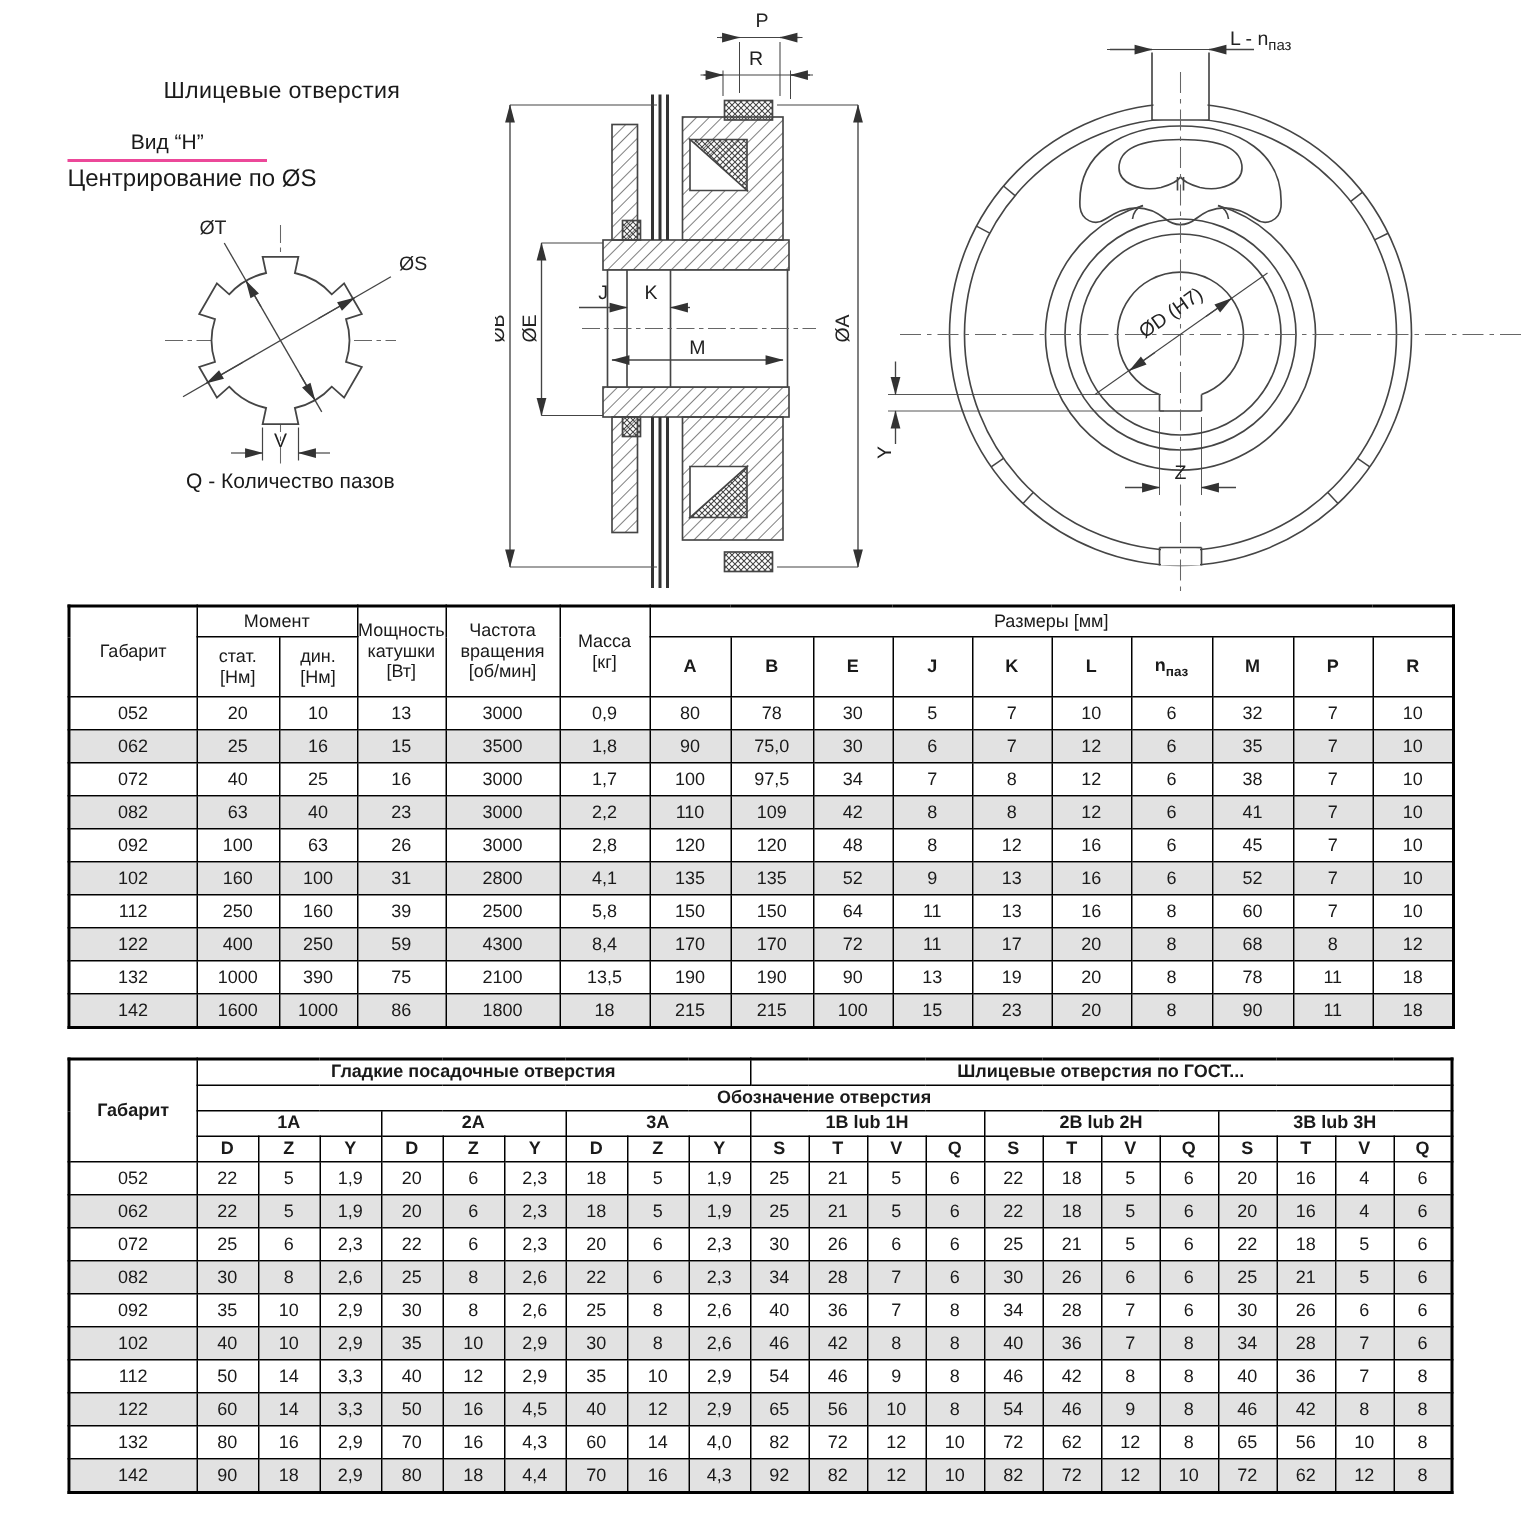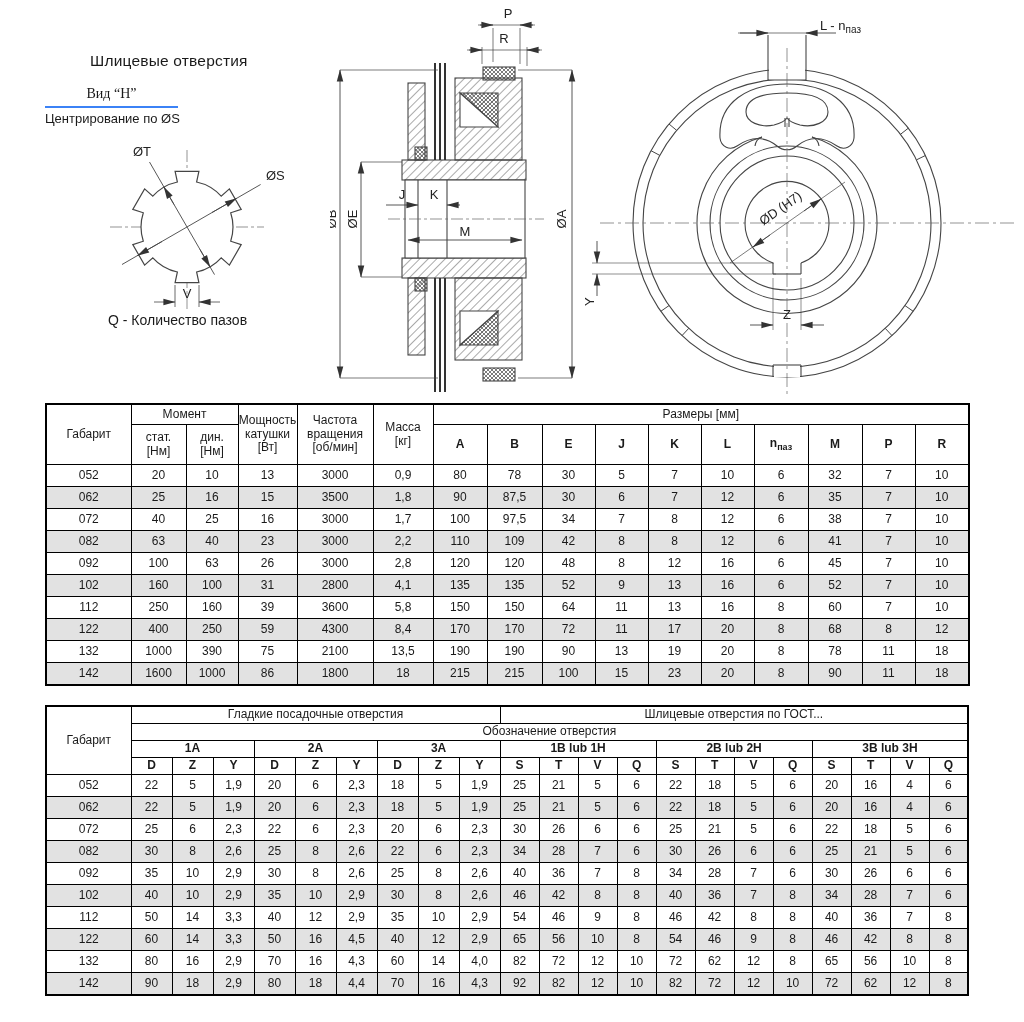--- a/index.html
+++ b/index.html
@@ -1,39 +1,39 @@
 <!DOCTYPE html>
 <html><head>
 <meta charset="utf-8">
 <style>
   html,body{margin:0;padding:0;background:#fff;}
   body{width:1024px;height:1022px;position:relative;font-family:"Liberation Sans",sans-serif;color:#1a1a1a;}
   .abs{position:absolute;}
   
-  .tl-title{left:90px;top:52px;font-size:15.5px;letter-spacing:.2px;}
+  .tl-title{left:109px;top:52px;font-size:15.5px;letter-spacing:.2px;}
   .views{left:45px;top:86px;display:flex;gap:12px;}
   .viewcol{width:133px;text-align:center;}
-  .viewcol .vname{font-size:14px;padding-bottom:4px;border-bottom:2px solid #3b82f6;font-family:Liberation Serif, serif;}
-  .viewcol .vsub{font-size:13px;margin-top:3px;white-space:nowrap;}
-  .spline-caption{left:108px;top:312px;font-size:14px;}
+  .viewcol .vname{font-size:14px;padding-bottom:4px;border-bottom:2px solid #ec4899;}
+  .viewcol .vsub{font-size:16px;margin-top:3px;white-space:nowrap;}
+  .spline-caption{left:124px;top:312px;font-size:14px;}
   
   svg text{font-family:"Liberation Sans",sans-serif;font-size:13px;fill:#222;}
   svg .sub{font-size:10px;}
   
   .tbl{border-collapse:collapse;table-layout:fixed;border:2px solid #000;background:#fff;}
   .tbl th,.tbl td{border:1px solid #000;text-align:center;vertical-align:middle;padding:0;font-size:12px;line-height:1.15;overflow:hidden;}
   .tbl th{white-space:pre-line;font-weight:normal;}
   .tbl th.b{font-weight:bold;}
   .tbl td{height:21px;}
   .tbl tr.shade td{background:#e2e2e2;}
   .tbl td.gab{font-weight:normal;}
   sub{font-size:9px;}
   #t1 thead tr:first-child th{height:19px;}
   #t1 thead tr:last-child th{height:39px;}
-  #t2 thead th{height:16px;}
+  #t2 thead th{height:16px;font-weight:bold;}
 </style>
 </head>
 <body>
 
 <div class="abs tl-title">Шлицевые отверстия</div>
 
 <div class="abs views">
   <div class="viewcol">
     <div class="vname">Вид “Н”</div>
     <div class="vsub">Центрирование по ØS</div>
@@ -323,21 +323,21 @@
           <td>10</td>
         </tr>
         <tr class="shade">
           <td class="gab">062</td>
           <td>25</td>
           <td>16</td>
           <td>15</td>
           <td>3500</td>
           <td>1,8</td>
           <td>90</td>
-          <td>87,5</td>
+          <td>75,0</td>
           <td>30</td>
           <td>6</td>
           <td>7</td>
           <td>12</td>
           <td>6</td>
           <td>35</td>
           <td>7</td>
           <td>10</td>
         </tr>
         <tr>
@@ -410,21 +410,21 @@
           <td>6</td>
           <td>52</td>
           <td>7</td>
           <td>10</td>
         </tr>
         <tr>
           <td class="gab">112</td>
           <td>250</td>
           <td>160</td>
           <td>39</td>
-          <td>3600</td>
+          <td>2500</td>
           <td>5,8</td>
           <td>150</td>
           <td>150</td>
           <td>64</td>
           <td>11</td>
           <td>13</td>
           <td>16</td>
           <td>8</td>
           <td>60</td>
           <td>7</td>

